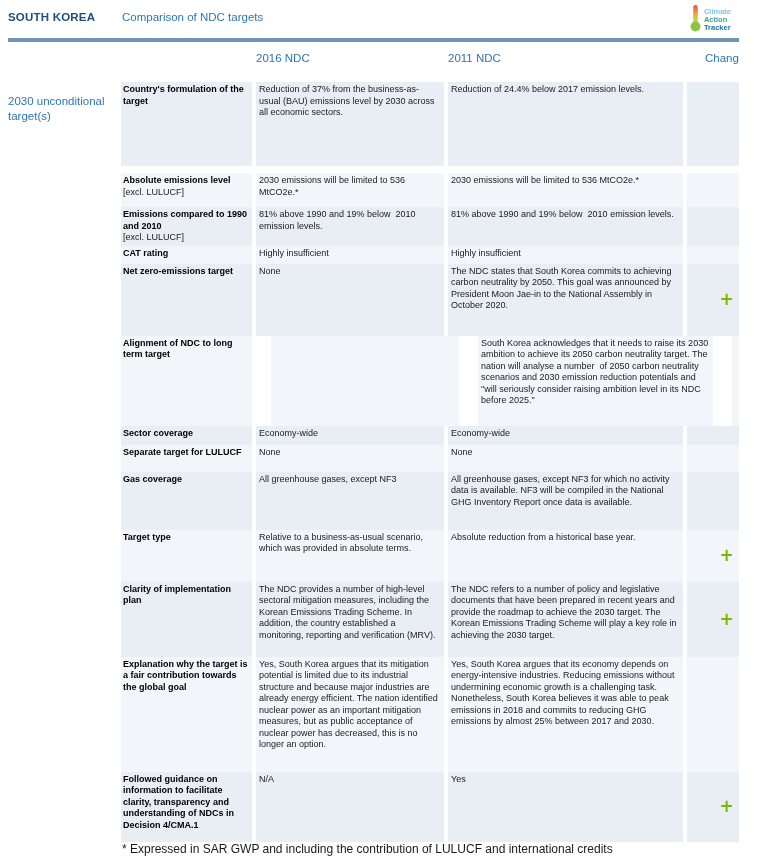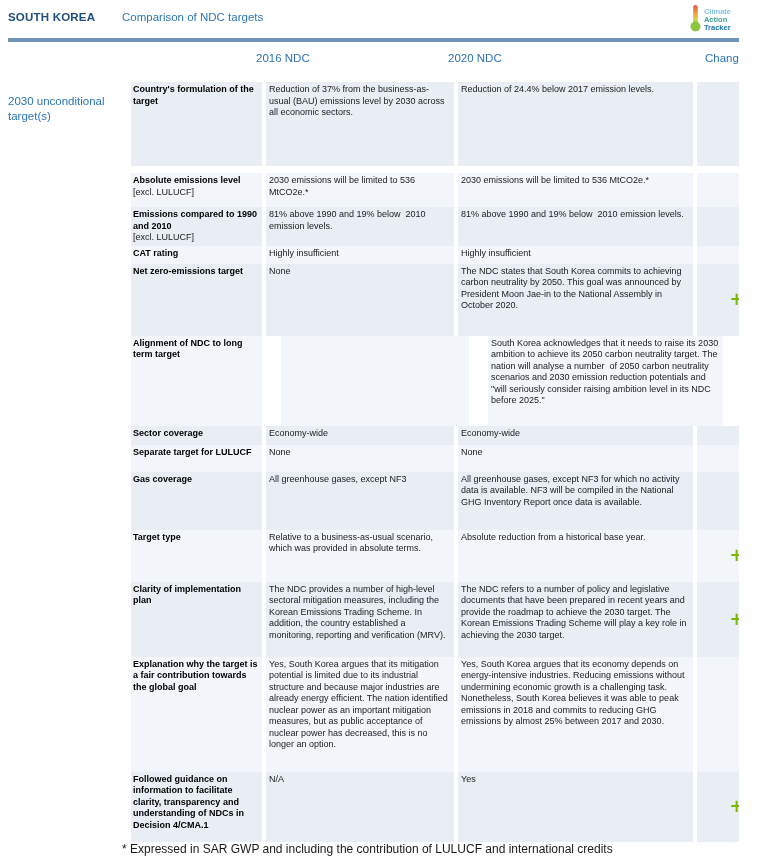--- a/index.html
+++ b/index.html
@@ -17,21 +17,21 @@
   .logo-l3{color:#2076AE;}
   .rule{position:absolute;left:8px;top:38px;width:759px;height:4px;background:#7294B4;}
   
   .colhead{position:absolute;top:52px;font-size:11.5px;color:#2E75B6;}
   .ch-2016{left:256px;}
   .ch-2020{left:448px;}
   .ch-change{left:705px;}
   
   .section-label{position:absolute;left:8px;top:94px;width:108px;font-size:11.5px;line-height:15px;color:#2E75B6;}
   
-  .tbl{position:absolute;left:131px;top:82px;width:646px;}
+  .tbl{position:absolute;left:121px;top:82px;width:646px;}
   .trow{display:grid;grid-template-columns:131px 188px 235px 80px;column-gap:4px;box-sizing:border-box;}
   .trow.first{margin-bottom:7px;}
   .shade-a > div{background:#E9EEF4;}
   .shade-b > div{background:#F2F6FA;}
   .cell{box-sizing:border-box;padding:2px 4px 2px 3px;font-size:9px;line-height:11.5px;}
   .cell.lbl{font-weight:bold;color:#000;padding-left:2px;}
   .cell.lbl .sub{font-weight:normal;color:#1a1a1a;}
   .cell.val{white-space:pre-wrap;color:#1a1a1a;}
   .cell.chg{display:flex;align-items:center;justify-content:center;}
   .plus{color:#7AB800;font-weight:bold;font-size:17px;font-family:"DejaVu Sans","Liberation Sans",sans-serif;line-height:17px;}
@@ -64,21 +64,21 @@
     <span class="logo-text">
       <span class="logo-l1">Climate</span>
       <span class="logo-l2">Action</span>
       <span class="logo-l3">Tracker</span>
     </span>
   </div>
 
   <div class="rule"></div>
 
   <div class="colhead ch-2016">2016 NDC</div>
-  <div class="colhead ch-2020">2020 NDC</div>
+  <div class="colhead ch-2020">2011 NDC</div>
   <div class="colhead ch-change">Change</div>
 
   <div class="section-label">2030 unconditional target(s)</div>
 
   <div class="tbl">
       <div class="trow shade-a first" style="min-height: 84px;">
         <div class="cell lbl"><span>Country's formulation of the target</span></div>
         <div class="cell val">Reduction of 37% from the business-as-usual (BAU) emissions level by 2030 across all economic sectors.</div>
         <div class="cell val">Reduction of 24.4% below 2017 emission levels.</div>
         <div class="cell chg"></div>

